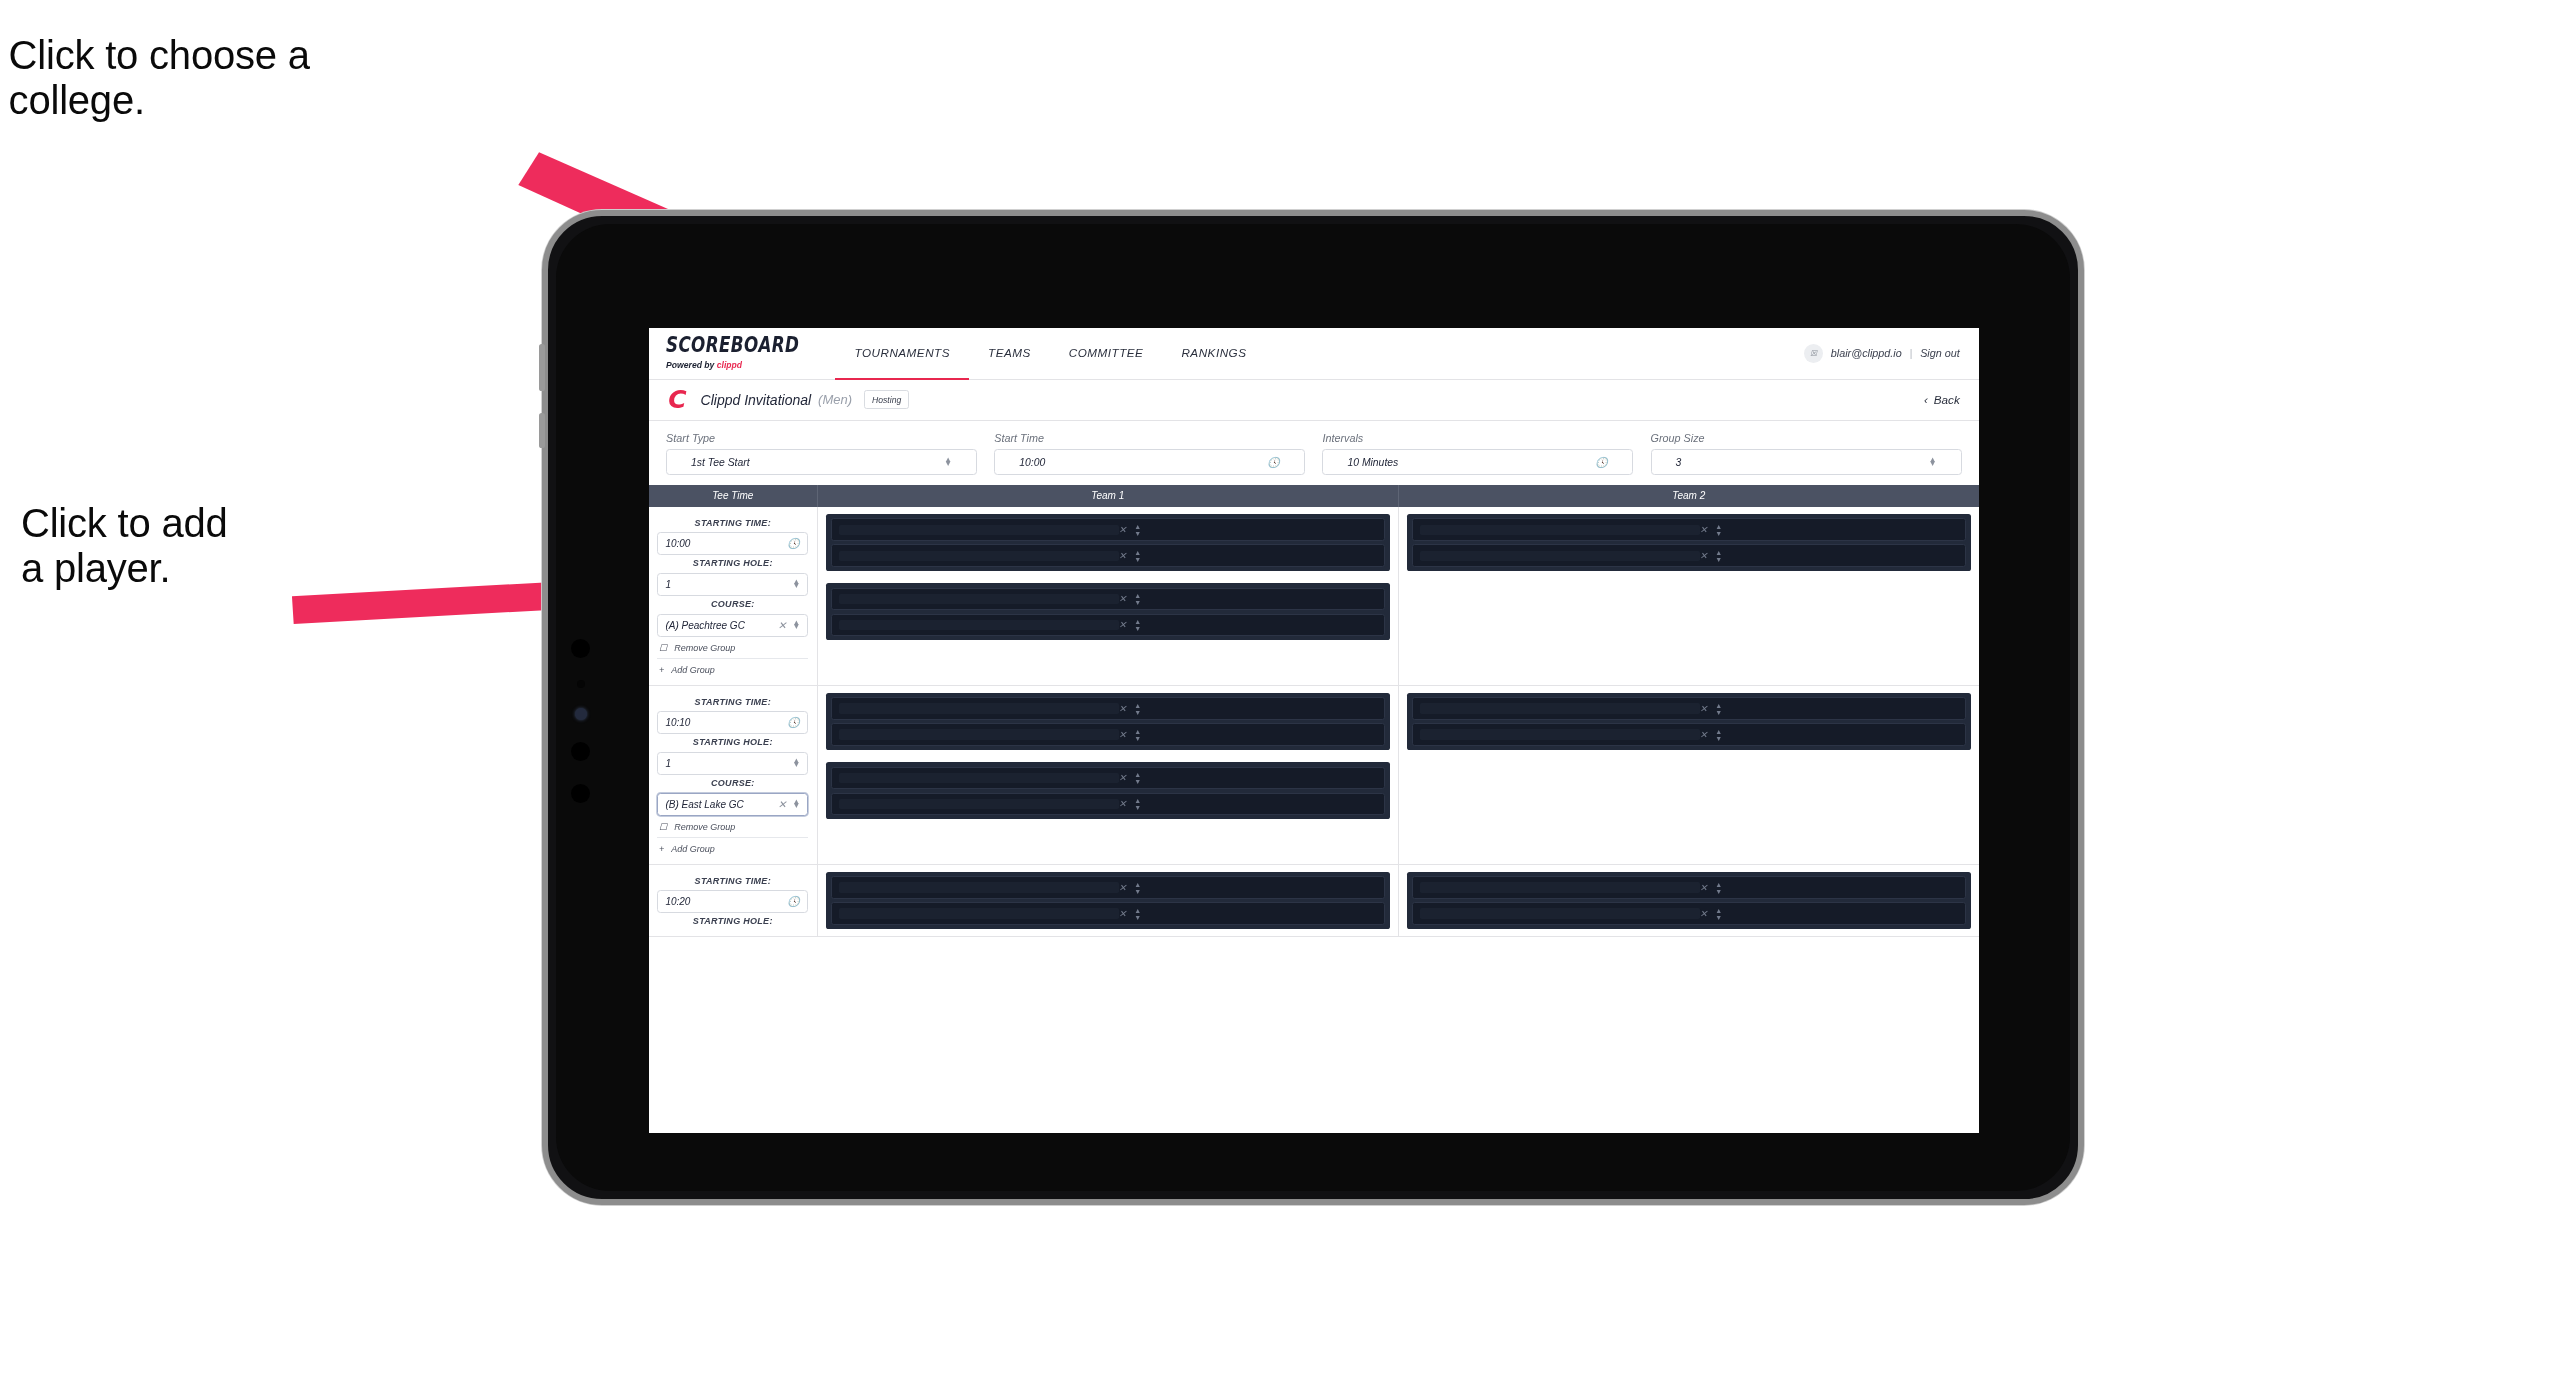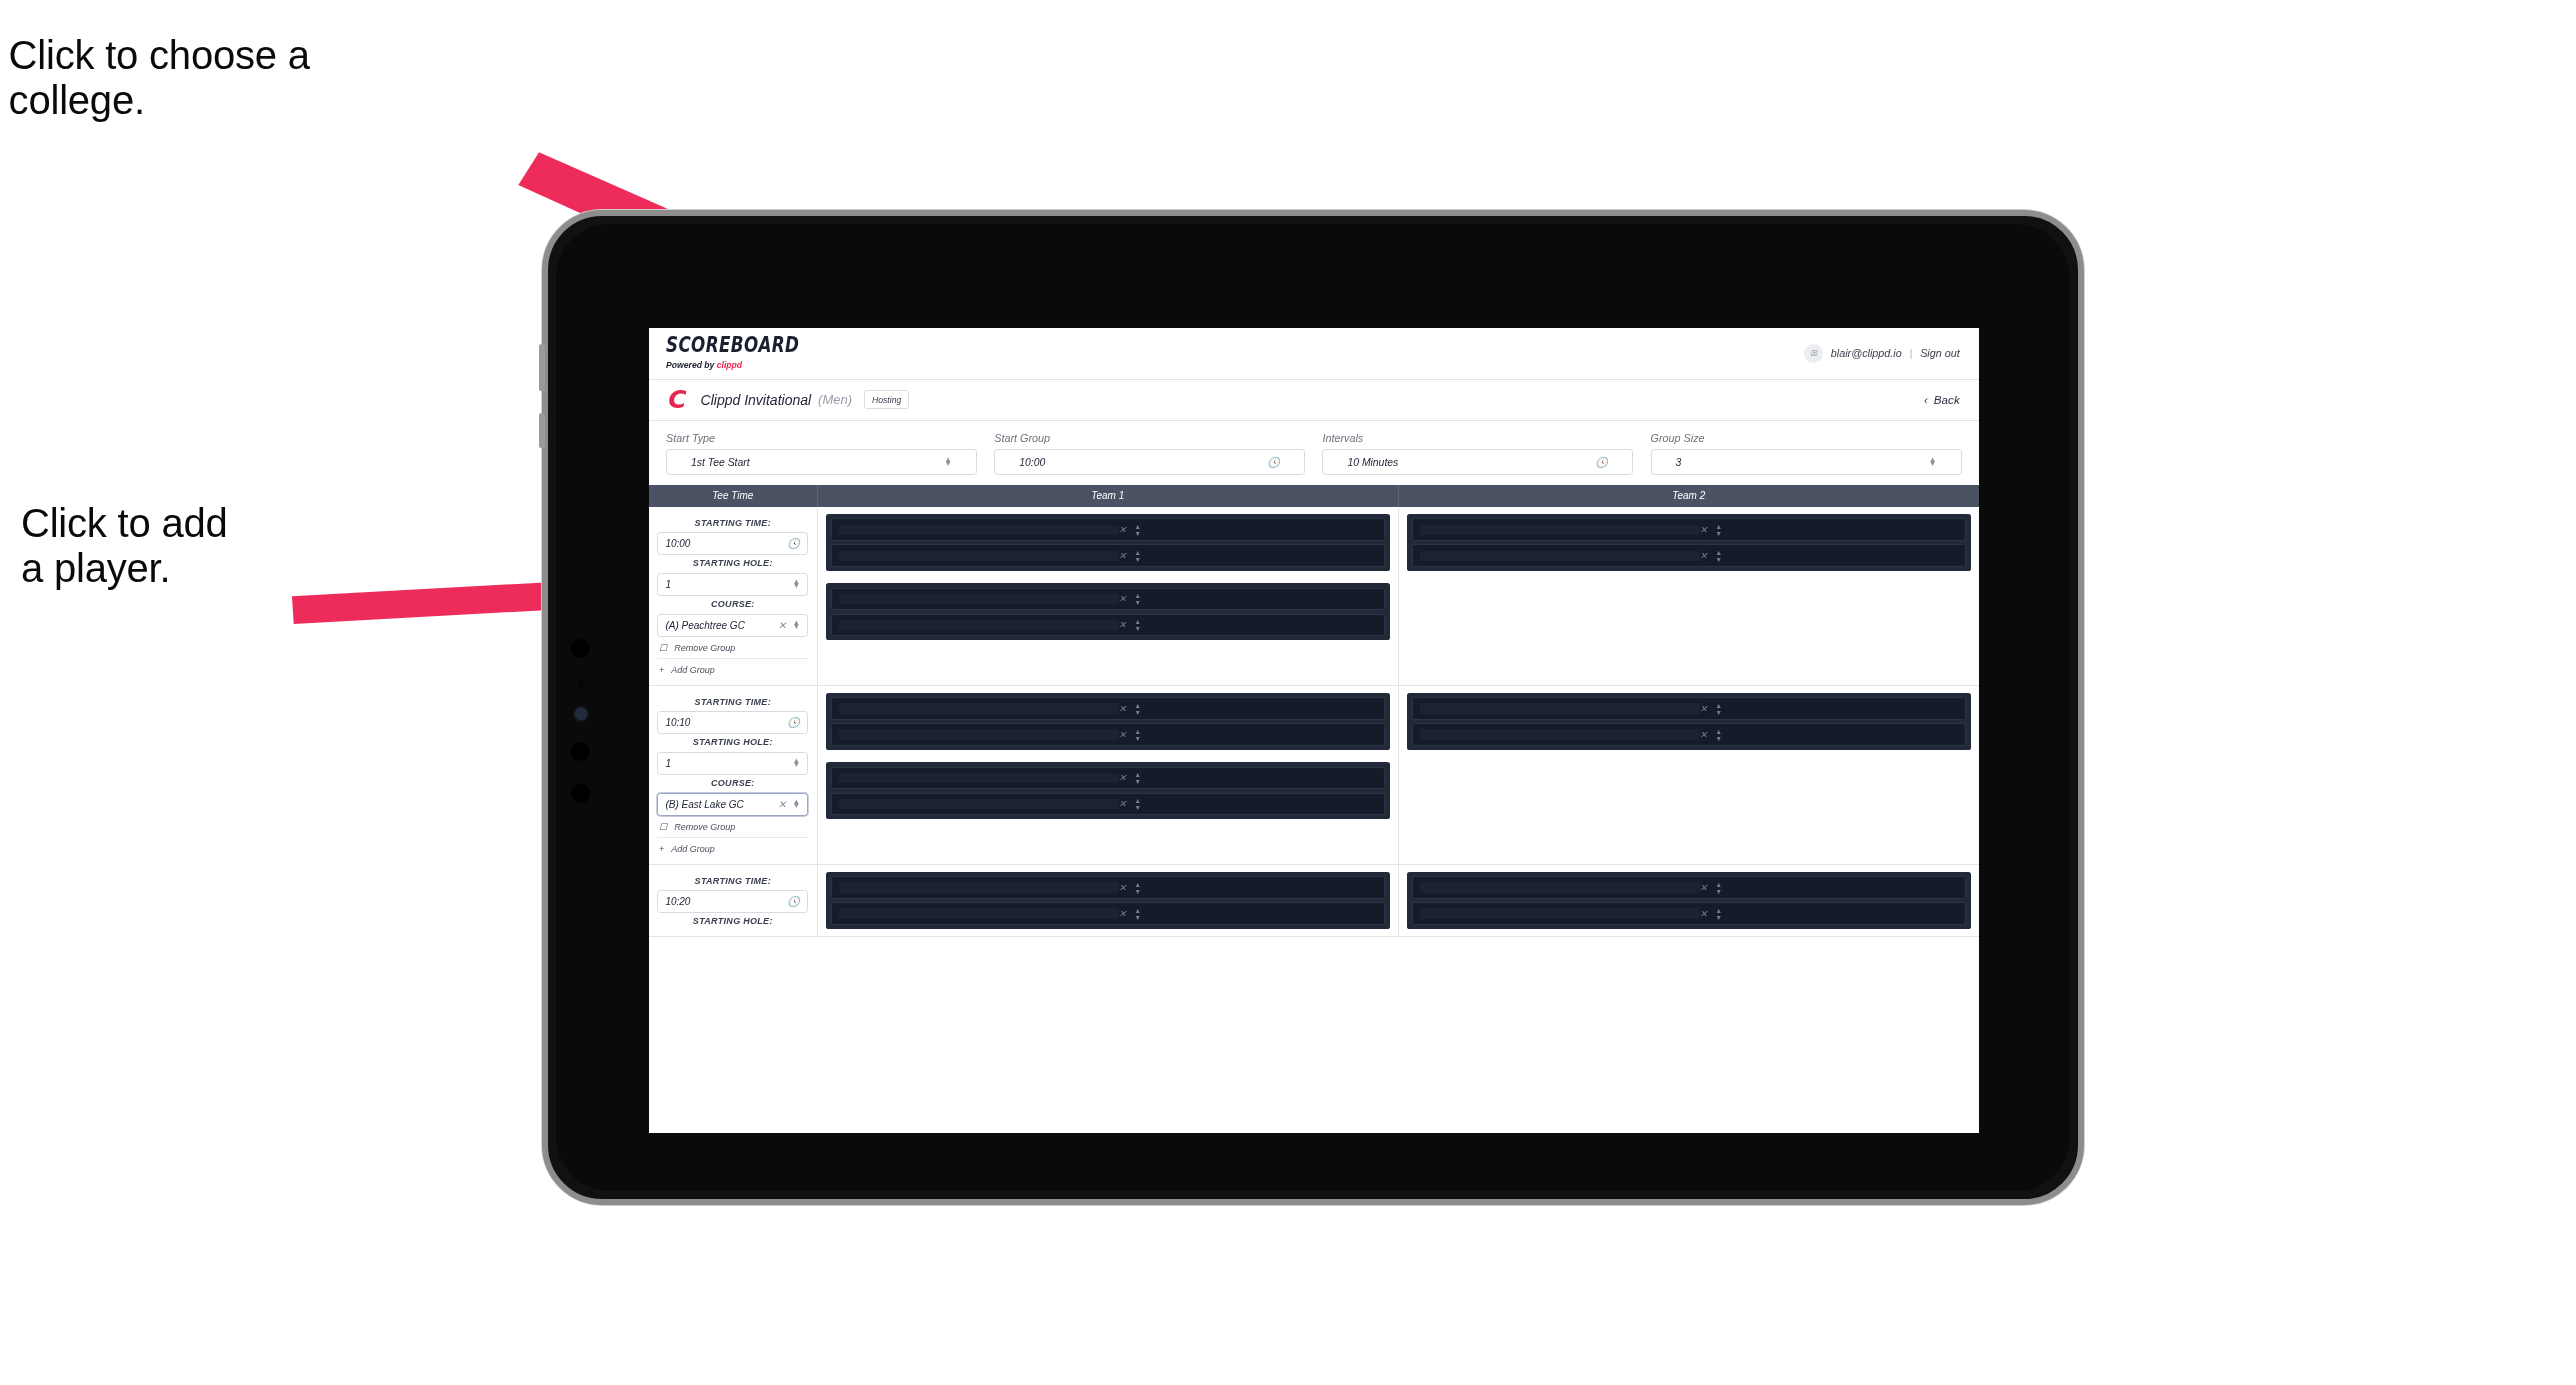--- a/index.html
+++ b/index.html
@@ -245,20 +245,26 @@
       <div class="bezel-dot" id="dot-d"></div>
       <div class="bezel-dot" id="dot-e"></div>
 
       <div id="screen">
 
         <div id="topnav">
           <div class="logo-wrap">
             <div class="logo-main">SCOREBOARD</div>
             <div class="logo-sub"><span>Powered by </span><b>clippd</b></div>
           </div>
+          <div class="nav-items">
+            <div class="nav-item active">TOURNAMENTS</div>
+            <div class="nav-item">TEAMS</div>
+            <div class="nav-item">COMMITTEE</div>
+            <div class="nav-item">RANKINGS</div>
+          </div>
           <div class="nav-right">
             <div class="avatar">☒</div>
             <span>blair@clippd.io</span>
             <span class="sep">|</span>
             <span class="signout">Sign out</span>
           </div>
         </div>
 
         <div id="subheader">
           <div class="tlogo">C</div>
@@ -273,21 +279,21 @@
 
         <div id="filterbar">
           <div>
             <div class="field-label">Start Type</div>
             <div class="field-box">
               <span class="field-val">1st Tee Start</span>
               <span class="ctrl-ico spin">▲<br>▼</span>
             </div>
           </div>
           <div>
-            <div class="field-label">Start Group</div>
+            <div class="field-label">Start Time</div>
             <div class="field-box">
               <span class="field-val">10:00</span>
               <span class="ctrl-ico">🕓</span>
             </div>
           </div>
           <div>
             <div class="field-label">Intervals</div>
             <div class="field-box">
               <span class="field-val">10 Minutes</span>
               <span class="ctrl-ico">🕓</span>

